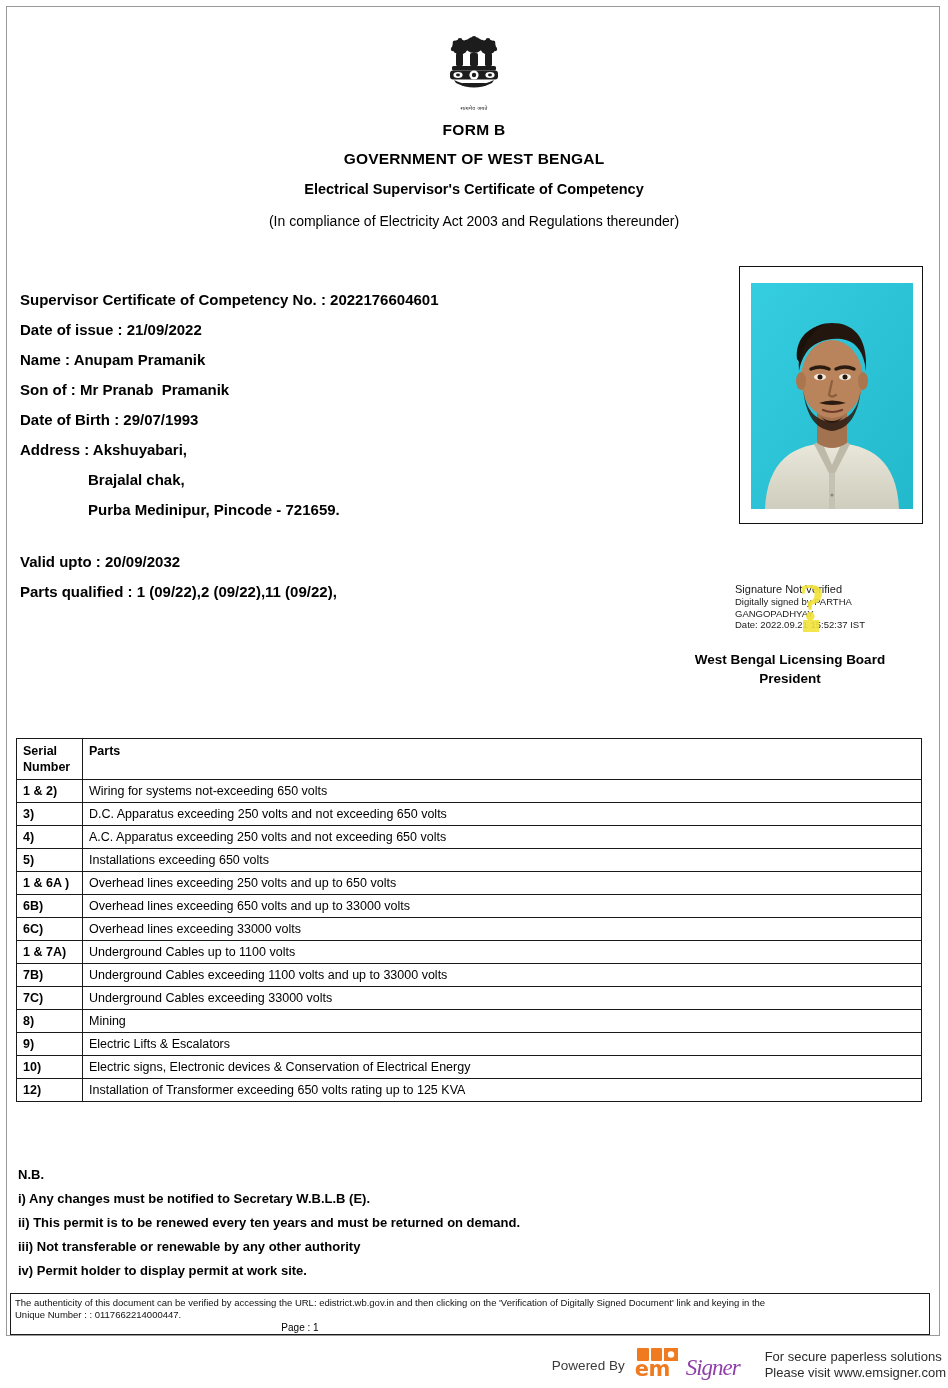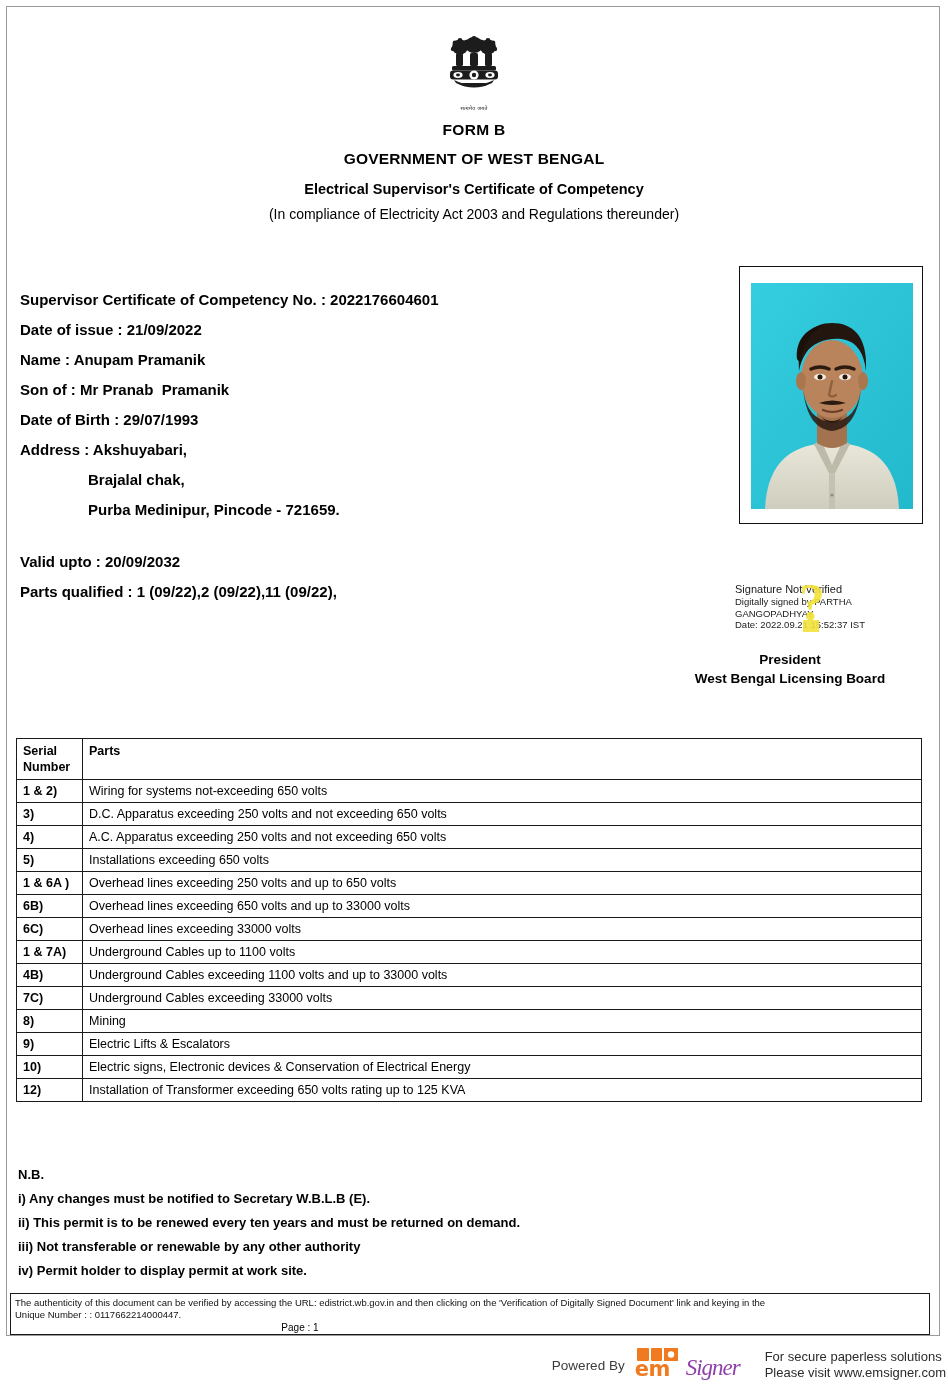--- a/index.html
+++ b/index.html
@@ -68,20 +68,21 @@
   .t-cert {
     font-size: 14.5px;
     font-weight: bold;
     line-height: 25px;
     margin-top: 5px;
   }
   .t-sub {
     font-size: 14px;
     font-weight: normal;
     line-height: 24px;
+    margin-top: 7px;
   }
 
   
   .photo-frame {
     position: absolute;
     left: 739px;
     top: 266px;
     width: 184px;
     height: 258px;
     border: 1px solid #111;
@@ -422,22 +423,22 @@
   <div class="sig-block">
     <div class="sig-qmark-bg"></div>
     <div class="sig-qmark">?</div>
     <div class="sig-l1">Signature Not Verified</div>
     <div class="sig-small">Digitally signed by PARTHA</div>
     <div class="sig-small">GANGOPADHYAY</div>
     <div class="sig-small">Date: 2022.09.21 15:52:37 IST</div>
   </div>
 
   <div class="president-block">
+    <div class="p-title">West Bengal Licensing Board</div>
     <div class="p-title">President</div>
-    <div class="p-title">West Bengal Licensing Board</div>
   </div>
 
   <table class="parts-table">
     <colgroup>
         <col class="col-sn">
         <col>
       </colgroup>
     <thead>
       <tr>
         <th>
@@ -473,21 +474,21 @@
         </tr>
         <tr>
           <td class="cell-sn">6C)</td>
           <td class="cell-part">Overhead lines exceeding 33000 volts</td>
         </tr>
         <tr>
           <td class="cell-sn">1 &amp; 7A)</td>
           <td class="cell-part">Underground Cables up to 1100 volts</td>
         </tr>
         <tr>
-          <td class="cell-sn">4B)</td>
+          <td class="cell-sn">7B)</td>
           <td class="cell-part">Underground Cables exceeding 1100 volts and up to 33000 volts</td>
         </tr>
         <tr>
           <td class="cell-sn">7C)</td>
           <td class="cell-part">Underground Cables exceeding 33000 volts</td>
         </tr>
         <tr>
           <td class="cell-sn">8)</td>
           <td class="cell-part">Mining</td>
         </tr>

